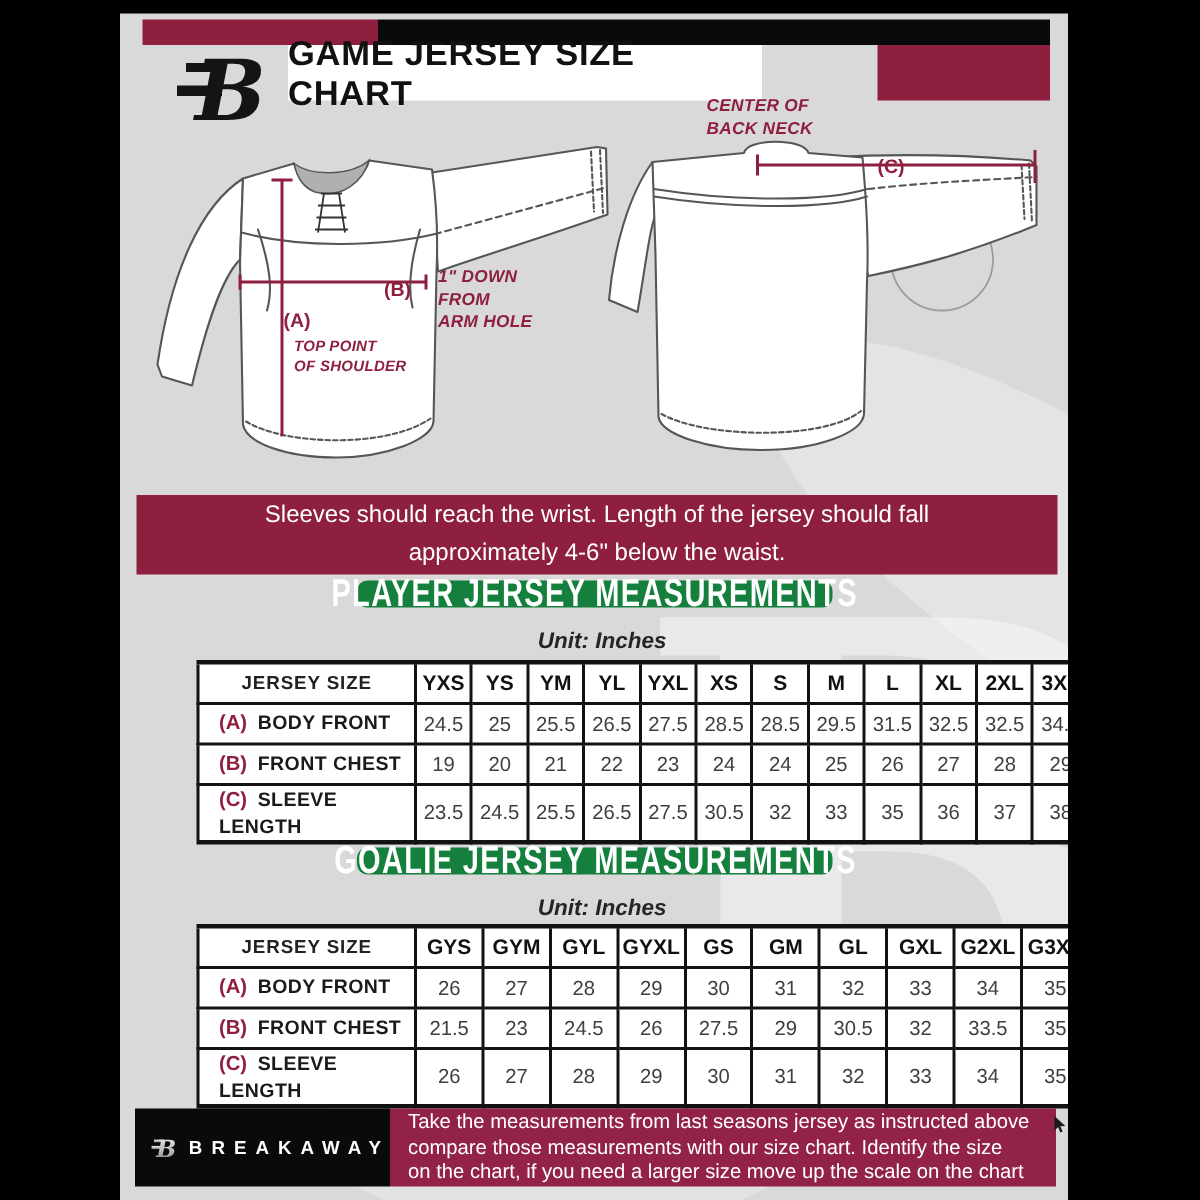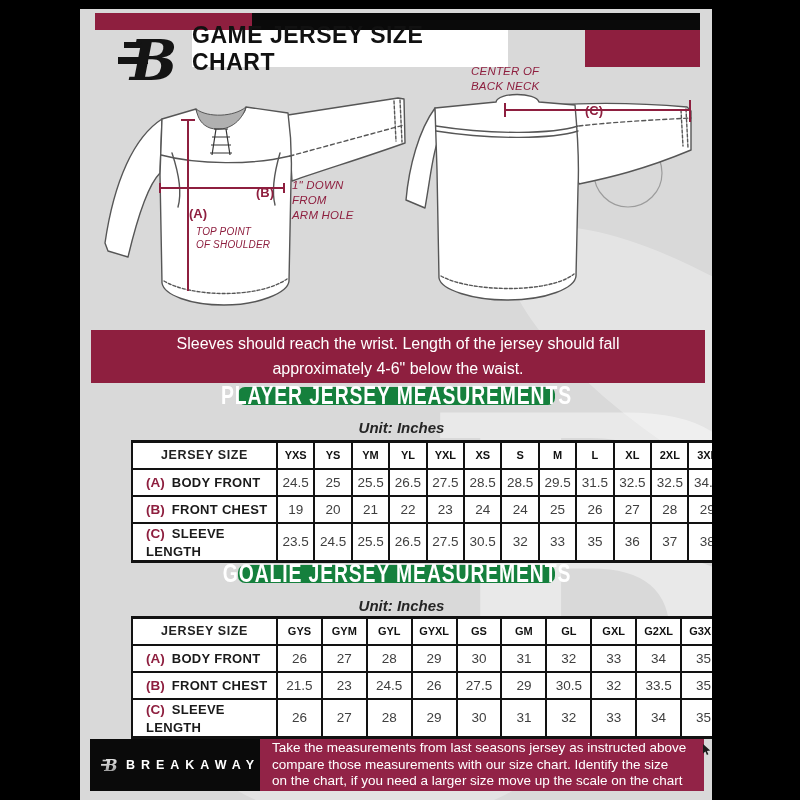--- a/index.html
+++ b/index.html
@@ -22,21 +22,21 @@
     background:rgba(255,255,255,0.28);z-index:1;}
   
   .bar-maroon-1{left:95px;top:13px;width:157px;height:17px;background:#8e1f3f;z-index:3;}
   .bar-black-1{left:252px;top:13px;width:448px;height:17px;background:#0a0a0a;z-index:3;}
   .title-bar{left:192px;top:30px;width:316px;height:37px;background:#fff;z-index:3;
     display:flex;align-items:center;justify-content:center;}
   .title-bar span{font-size:23px;font-weight:800;letter-spacing:0.5px;color:#111;}
   .title-maroon-block{left:585px;top:30px;width:115px;height:37px;background:#8e1f3f;z-index:3;}
   .logo-top{left:112px;top:24px;z-index:4;}
   
-  .note{color:#8e1f3f;font-style:italic;font-weight:400;font-size:11.5px;
+  .note{color:#8e1f3f;font-style:italic;font-weight:700;font-size:11.5px;
     line-height:1.3;white-space:pre-line;z-index:3;letter-spacing:0.2px;}
   .tagbig{color:#8e1f3f;font-weight:800;font-size:13px;z-index:3;}
   .jersey{position:absolute;z-index:2;}
   
   .notice{left:91px;top:330px;width:614px;height:53px;background:#8e1f3f;z-index:3;
     display:flex;align-items:center;justify-content:center;text-align:center;}
   .notice span{color:#fff;font-size:16px;line-height:1.55;white-space:pre-line;}
   
   .pill{height:18px;background:#15803d;border-radius:7px;z-index:3;
     display:flex;align-items:center;justify-content:center;}
@@ -47,21 +47,21 @@
   .unit{width:541px;left:131px;text-align:center;font-style:italic;font-weight:700;
     font-size:15px;color:#252525;z-index:3;}
   .unit-player{top:419px;}
   .unit-goalie{top:597px;}
   
   .size-table{position:absolute;left:131px;width:596px;border-collapse:collapse;
     table-layout:fixed;z-index:3;border:2px solid #121212;border-top:3px solid #121212;
     border-bottom:3px solid #121212;}
   .size-table th,.size-table td{border:2px solid #121212;background:#fff;height:27px;
     padding:0;text-align:center;vertical-align:middle;}
-  .size-table th.col-h{font-weight:700;font-size:11px;color:#111;}
+  .size-table th.col-h{font-weight:700;font-size:14px;color:#111;}
   .size-table th.size-label{font-size:12.5px;font-weight:700;letter-spacing:0.6px;color:#222;}
   .size-table th.row-label{text-align:left;padding-left:13px;}
   .size-table .tag{color:#8e1f3f;font-weight:800;font-size:13.5px;margin-right:7px;}
   .size-table .lbl{font-weight:700;font-size:13px;letter-spacing:0.3px;color:#1a1a1a;}
   .size-table td{font-size:13.5px;color:#3f3f3f;}
   .table-player{top:440px;}
   .table-goalie{top:616px;}
   
   .footer-black{left:90px;top:739px;width:170px;height:52px;background:#0a0a0a;z-index:3;
     display:flex;align-items:center;padding-left:10px;}

